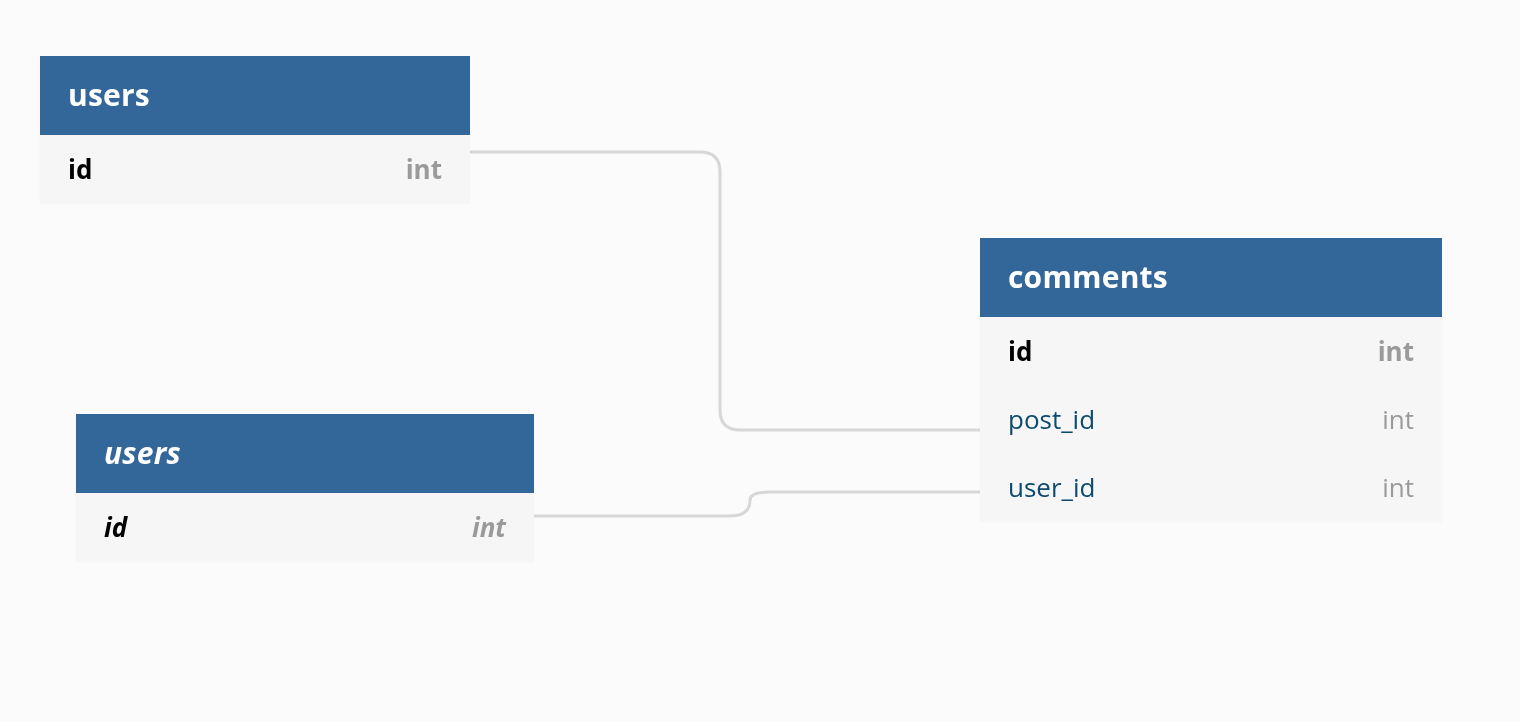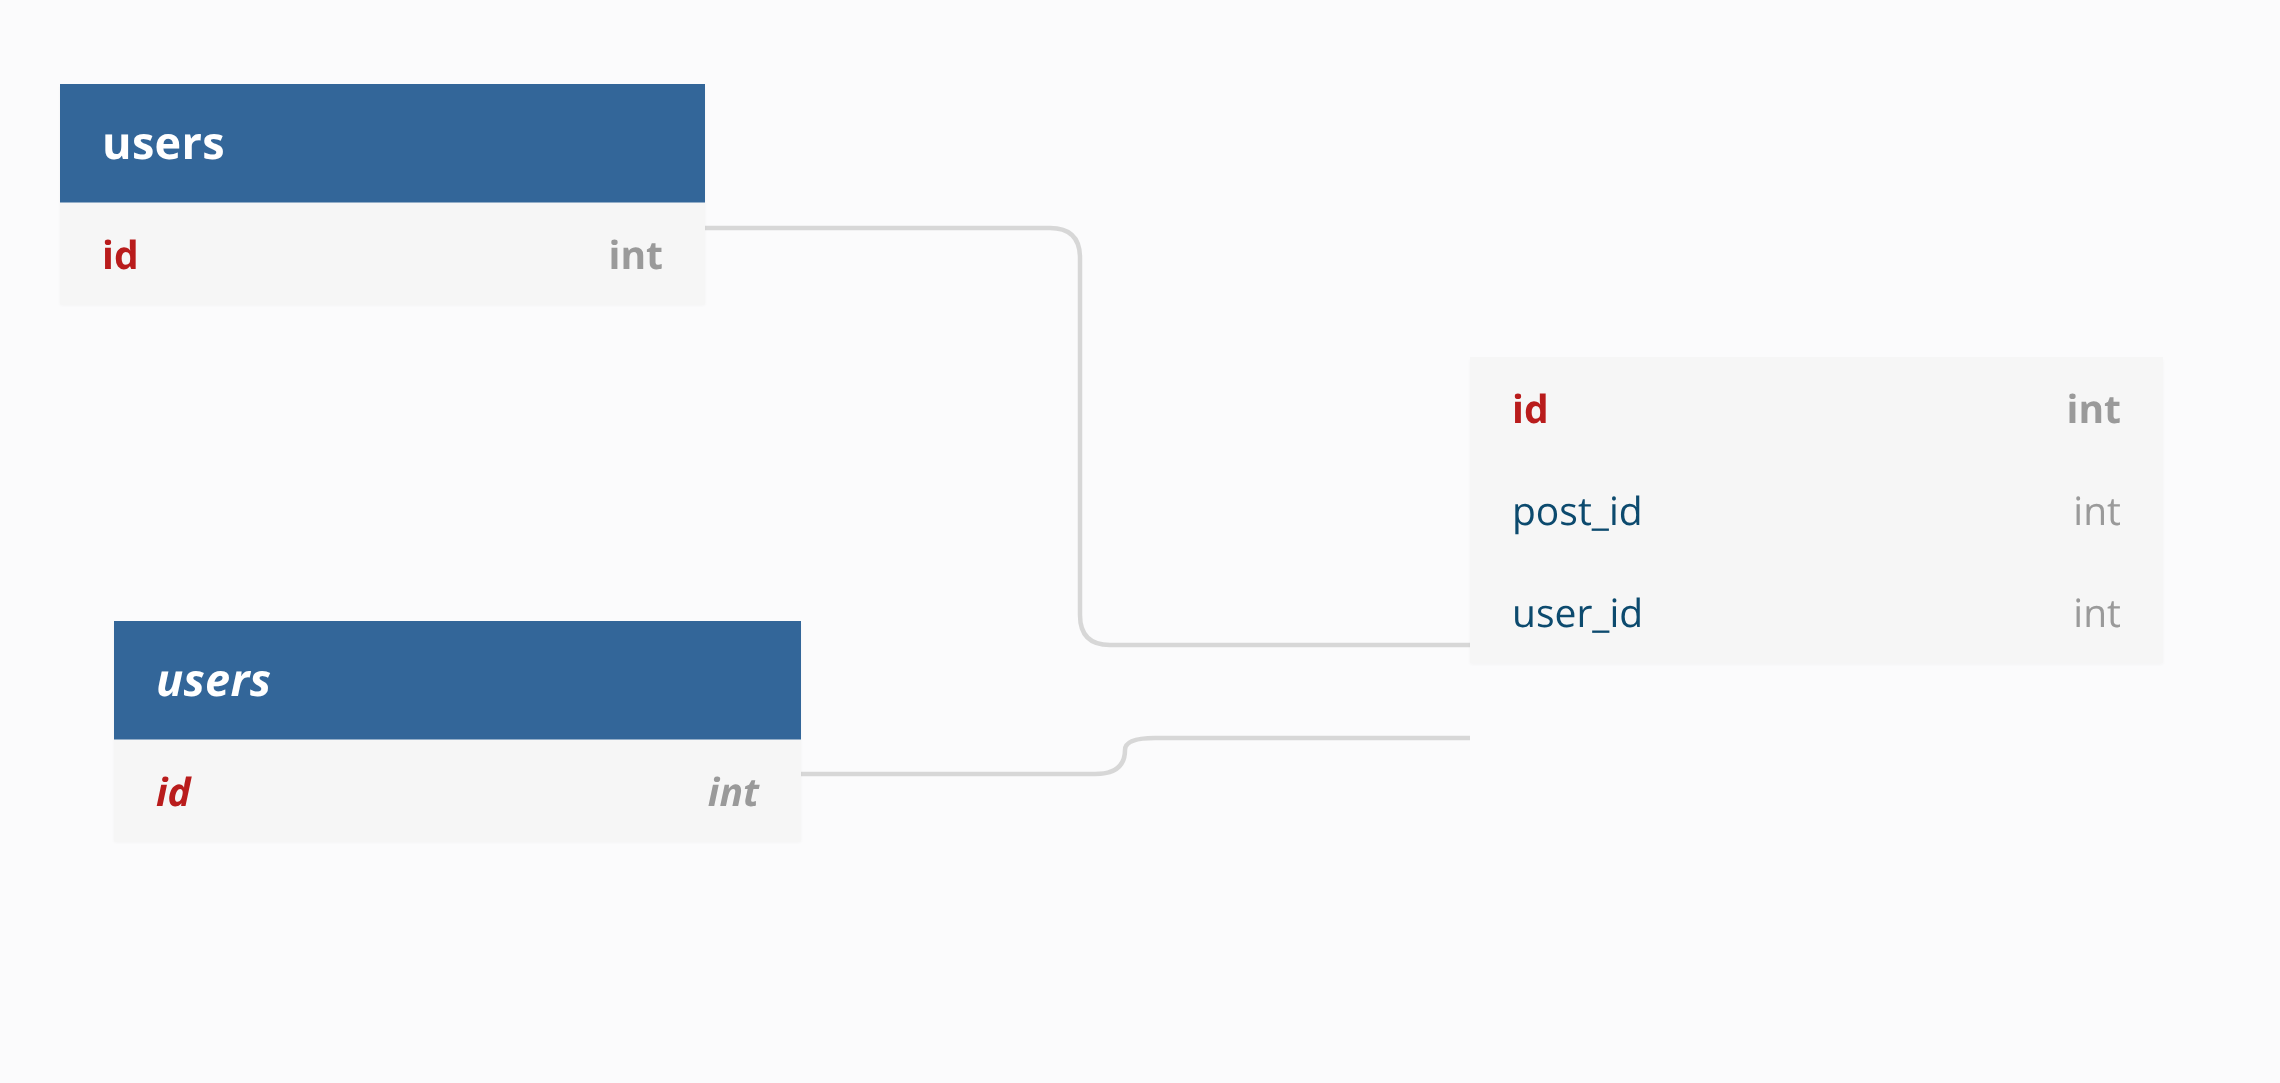--- a/index.html
+++ b/index.html
@@ -38,21 +38,21 @@
     letter-spacing: 0.2px;
   }
   .row {
     display: flex;
     justify-content: space-between;
     align-items: center;
     padding: 16px 28px;
     font-size: 26px;
     color: #595959;
   }
-  .row.key .col-name { font-weight: 700; color: #b91c1c; }
+  .row.key .col-name { font-weight: 700; color: #000000; }
   .row.key .col-type { font-weight: 700; color: #9a9a9a; }
   .col-name { color: #0c4a6e; }
   .col-type { color: #9a9a9a; }
 </style>
 </head>
 <body>
 
 <div class="canvas">
 
   <svg class="connectors" viewBox="0 0 1520 722">
@@ -72,20 +72,21 @@
 
   <div class="entity" style="left:76px; top:414px; width:458px;font-style:italic;">
     <div class="entity-header">users</div>
     <div class="row key">
       <span class="col-name">id</span>
       <span class="col-type">int</span>
     </div>
   </div>
 
   <div class="entity" style="left:980px; top:238px; width:462px;">
+    <div class="entity-header">comments</div>
     <div class="row key">
       <span class="col-name">id</span>
       <span class="col-type">int</span>
     </div>
     <div class="row">
       <span class="col-name">post_id</span>
       <span class="col-type">int</span>
     </div>
     <div class="row">
       <span class="col-name">user_id</span>

